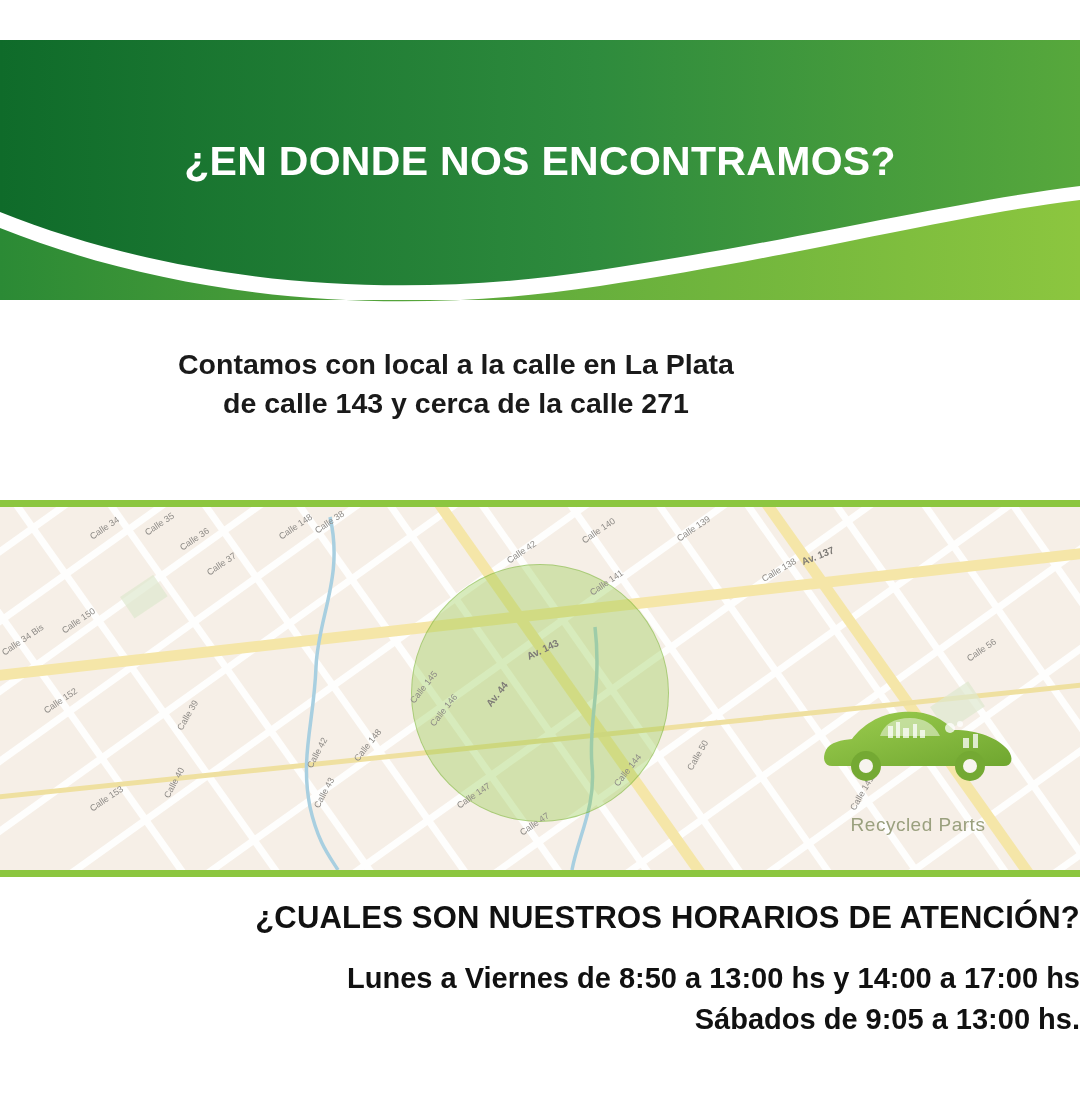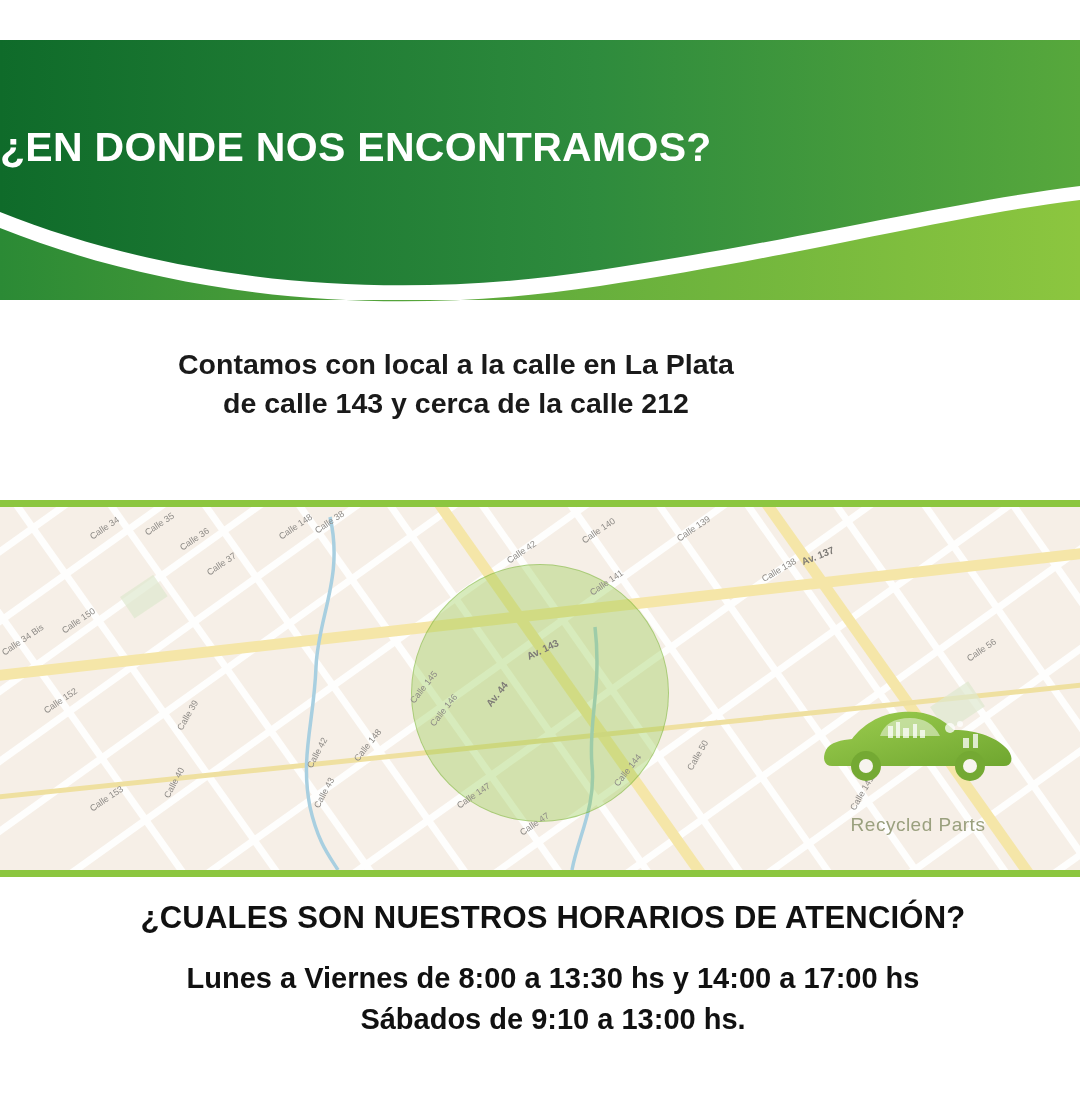--- a/index.html
+++ b/index.html
@@ -27,23 +27,24 @@
   }
   .header-svg {
     position: absolute;
     top: 0; left: 0;
     width: 1080px;
     height: 305px;
     display: block;
   }
   .header-title {
     position: absolute;
-    top: 124px;
+    top: 138px;
     left: 0;
     width: 1080px;
+    text-align: center;
     color: #ffffff;
     font-size: 41px;
     font-weight: bold;
     letter-spacing: 0.3px;
     z-index: 3;
   }
 
   
   .intro {
     position: absolute;
@@ -113,21 +114,21 @@
     letter-spacing: 0.5px;
     margin-top: 16px;
   }
 
   
   .footer {
     position: absolute;
     top: 900px;
     left: 0;
     width: 1080px;
-    text-align: center;
+    text-align: right;
     padding-left: 26px;
   }
   .footer-title {
     font-size: 31px;
     font-weight: bold;
     color: #111111;
     letter-spacing: 0.2px;
   }
   .footer-hours {
     margin-top: 22px;
@@ -163,21 +164,21 @@
 
       <path d="M0,216 C170,284 380,308 600,274 C800,244 950,206 1080,190" fill="none" stroke="#ffffff" stroke-width="9"></path>
 
       <path d="M0,40 L1080,40 L1080,186 C950,202 800,240 600,270 C380,304 170,280 0,212 Z" fill="url(#gradDark)"></path>
     </svg>
     <div class="header-title">¿EN DONDE NOS ENCONTRAMOS?</div>
   </div>
 
   <div class="intro">
     <div>Contamos con local a la calle en La Plata</div>
-    <div>de calle 143 y cerca de la calle 212</div>
+    <div>de calle 143 y cerca de la calle 271</div>
   </div>
 
   <div class="map-wrap">
     <svg class="map-canvas" viewBox="0 0 1080 363" preserveAspectRatio="none">
       <rect x="0" y="0" width="1080" height="363" fill="#f6efe7"></rect>
       <g stroke="#ffffff" stroke-width="7" fill="none" opacity="0.95">
 
         <line x1="-120" y1="60" x2="330" y2="-260"></line>
         <line x1="-120" y1="130" x2="420" y2="-255"></line>
         <line x1="-120" y1="200" x2="510" y2="-250"></line>
@@ -296,18 +297,18 @@
         <circle cx="152" cy="68" r="15" fill="#74a933"></circle>
         <circle cx="152" cy="68" r="7" fill="#f7f4ee"></circle>
       </svg>
       <div class="logo-text">Recycled Parts</div>
     </div>
   </div>
 
   <div class="footer">
     <div class="footer-title">¿CUALES SON NUESTROS HORARIOS DE ATENCIÓN?</div>
     <div class="footer-hours">
-      <div>Lunes a Viernes de 8:00 a 13:30 hs y 14:00 a 17:00 hs</div>
-      <div>Sábados de 9:10 a 13:00 hs.</div>
+      <div>Lunes a Viernes de 8:50 a 13:00 hs y 14:00 a 17:00 hs</div>
+      <div>Sábados de 9:05 a 13:00 hs.</div>
     </div>
   </div>
 
 </div>
 
 </body></html>

